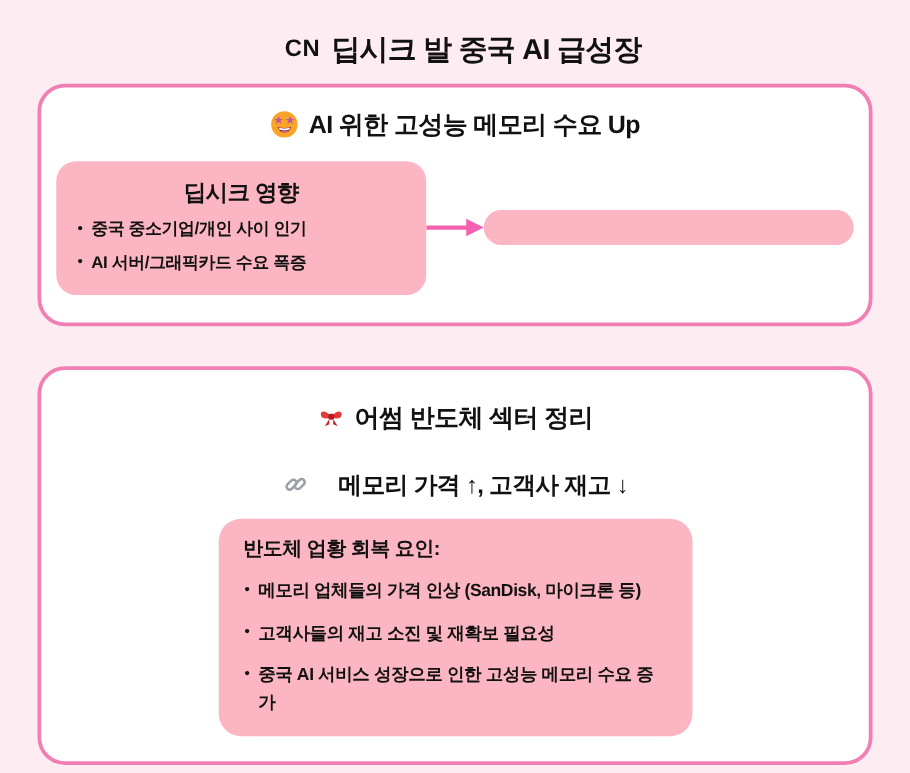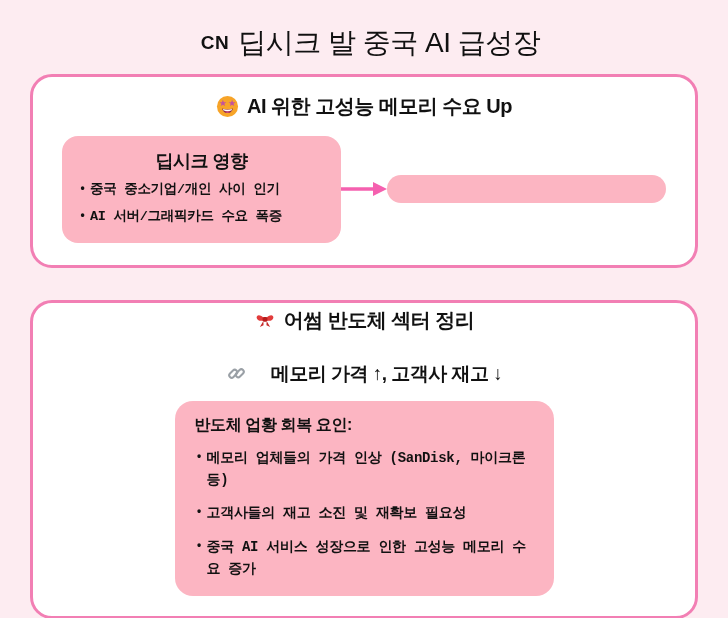--- a/index.html
+++ b/index.html
@@ -17,56 +17,56 @@
     font-family:"Liberation Sans","DejaVu Sans",sans-serif;
     color:var(--text);
     overflow:hidden;
   }
   .title-row{
     display:flex;align-items:center;justify-content:center;gap:9px;
     padding:24px 0 12px;
     margin-left:13px;
   }
   .cn-badge{font-size:19px;font-weight:700;letter-spacing:.5px;}
-  .main-title{font-size:28px;font-weight:400;letter-spacing:-0.5px;}
+  .main-title{font-size:23px;font-weight:700;letter-spacing:-0.5px;}
 
   .outer-card{
     background:#ffffff;
     border:3px solid var(--card-border);
     border-radius:22px;
     margin:0 30px;
   }
-  .card-1{padding:16px 29px 22px;}
+  .card-1{padding:16px 12px 22px;}
   .section-header{
     display:flex;align-items:center;justify-content:center;gap:8px;
     font-size:20px;font-weight:800;letter-spacing:-0.5px;
   }
   .two-col{display:flex;align-items:center;margin-top:16px;}
   .pink-card{
     background:var(--pink-card-bg);
     border-radius:16px;
     padding:13px 16px 15px;
     flex:1;
   }
   .pink-card-title{
     text-align:center;font-size:18px;font-weight:700;
     letter-spacing:-0.5px;margin-bottom:7px;
   }
-  ul.bullets{list-style:none;font-family:Liberation Mono, monospace;}
+  ul.bullets{list-style:none;}
   ul.bullets li{
     font-size:13.5px;font-weight:600;letter-spacing:-0.3px;
     line-height:1.55;padding-left:12px;position:relative;margin-top:6px;
   }
   ul.bullets li::before{
     content:"\2022";position:absolute;left:1px;top:0;
     font-size:12px;
   }
   .arrow-wrap{flex:0 0 46px;display:flex;align-items:center;justify-content:center;}
 
-  .card-2{margin-top:32px;padding:4px 22px 20px;}
+  .card-2{margin-top:32px;padding:25px 22px 20px;}
   .sub-header{
     display:flex;align-items:center;justify-content:center;gap:24px;
     font-size:19px;font-weight:700;letter-spacing:-0.5px;
     margin-top:27px;
   }
   .inner-pink-card{
     background:var(--pink-card-bg);
     border-radius:18px;
     width:379px;margin:14px auto 0;
     padding:14px 20px 16px;

